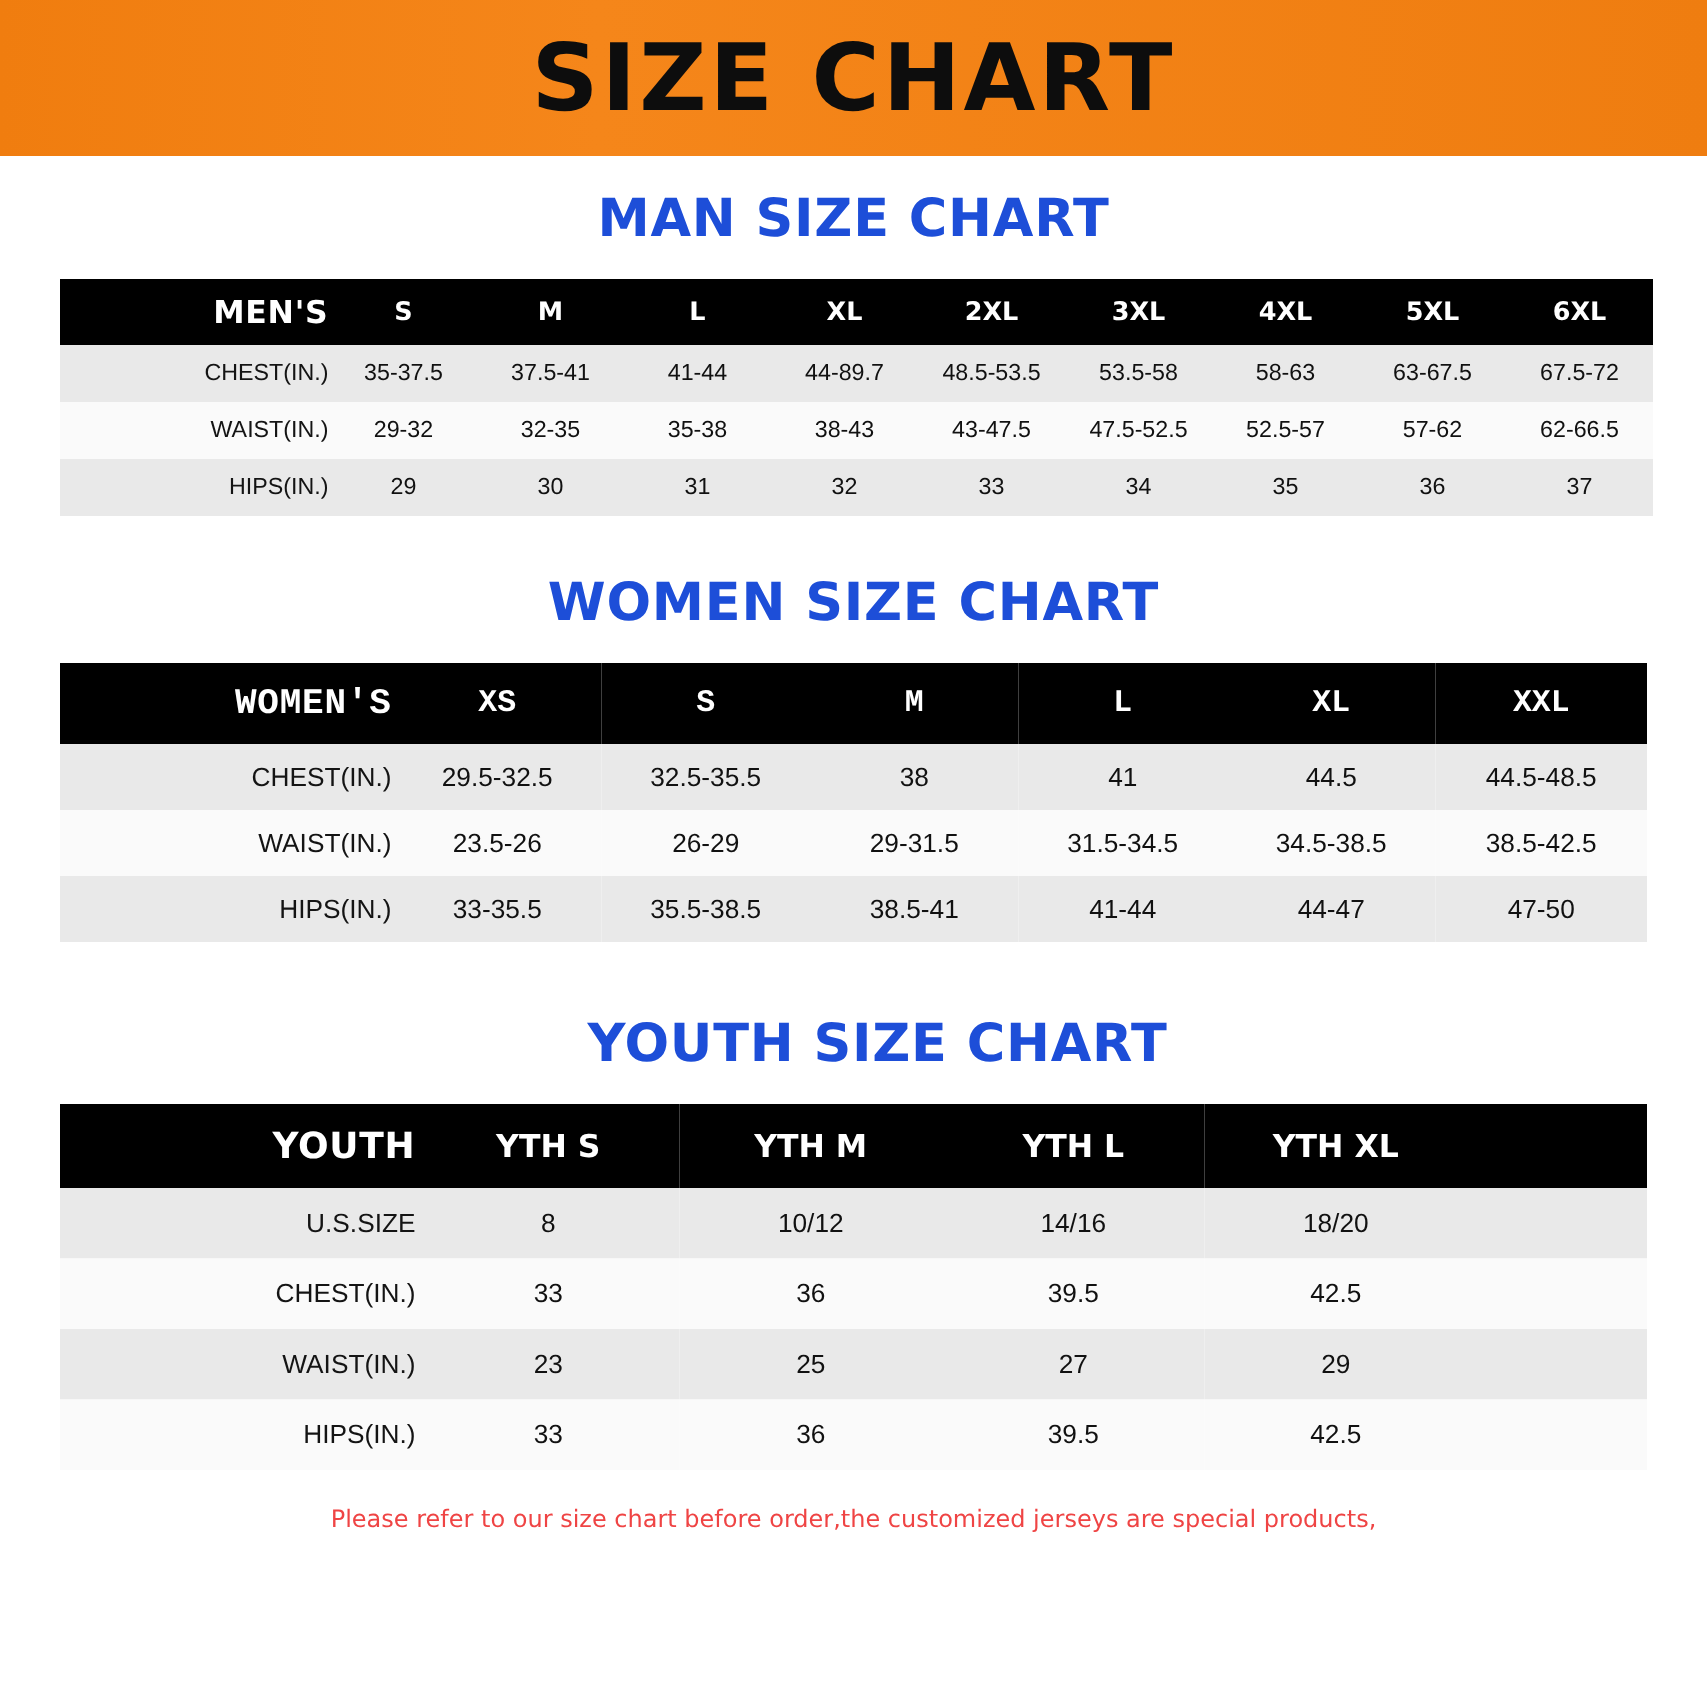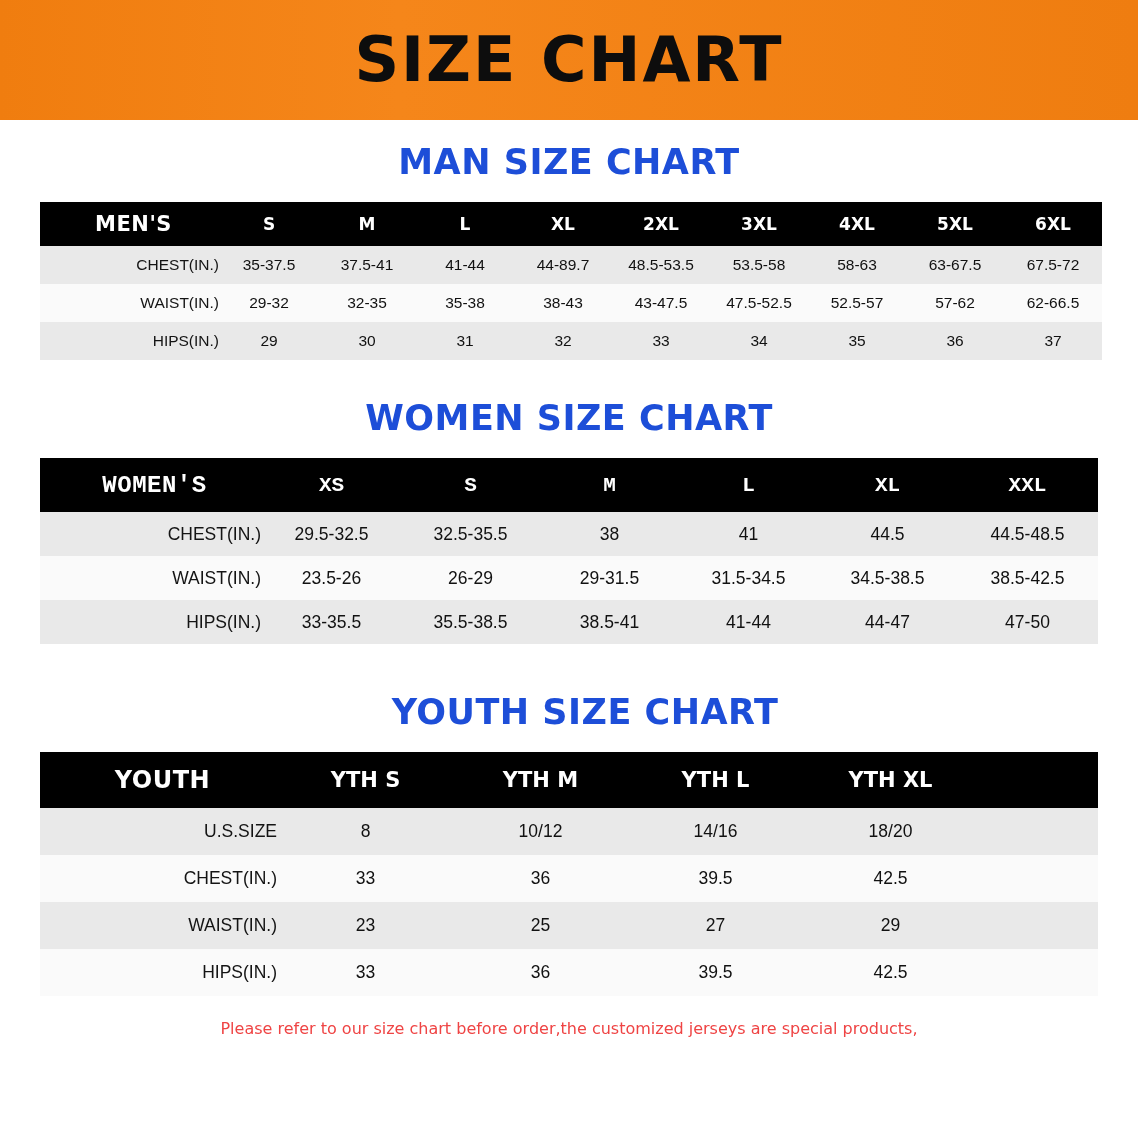--- a/index.html
+++ b/index.html
@@ -10,21 +10,21 @@
   body {
     width: 1138px;
     height: 1132px;
     font-family: "Liberation Sans", sans-serif;
     color: #111111;
     overflow: hidden;
   }
 
   
   .banner {
-    height: 120px;
+    height: 104px;
     background: linear-gradient(90deg, #f07d0f 0%, #f5861a 35%, #ef7d10 100%);
     display: flex;
     align-items: center;
     justify-content: center;
   }
   .banner-title {
     font-family: "DejaVu Sans", sans-serif;
     font-weight: 700;
     font-size: 62px;
     letter-spacing: 2px;
@@ -56,21 +56,21 @@
   }
   table.size thead th {
     background: #000000;
     color: #ffffff;
     font-family: "DejaVu Sans", sans-serif;
     font-weight: 700;
     text-align: center;
     white-space: nowrap;
   }
   table.size thead th.rowlabel {
-    text-align: center;
+    text-align: right;
     padding-left: 8px;
     margin-left: 33px;
   }
   table.size tbody td {
     text-align: center;
     color: #111111;
     white-space: nowrap;
   }
   table.size tbody td.rowlabel {
     text-align: right;

